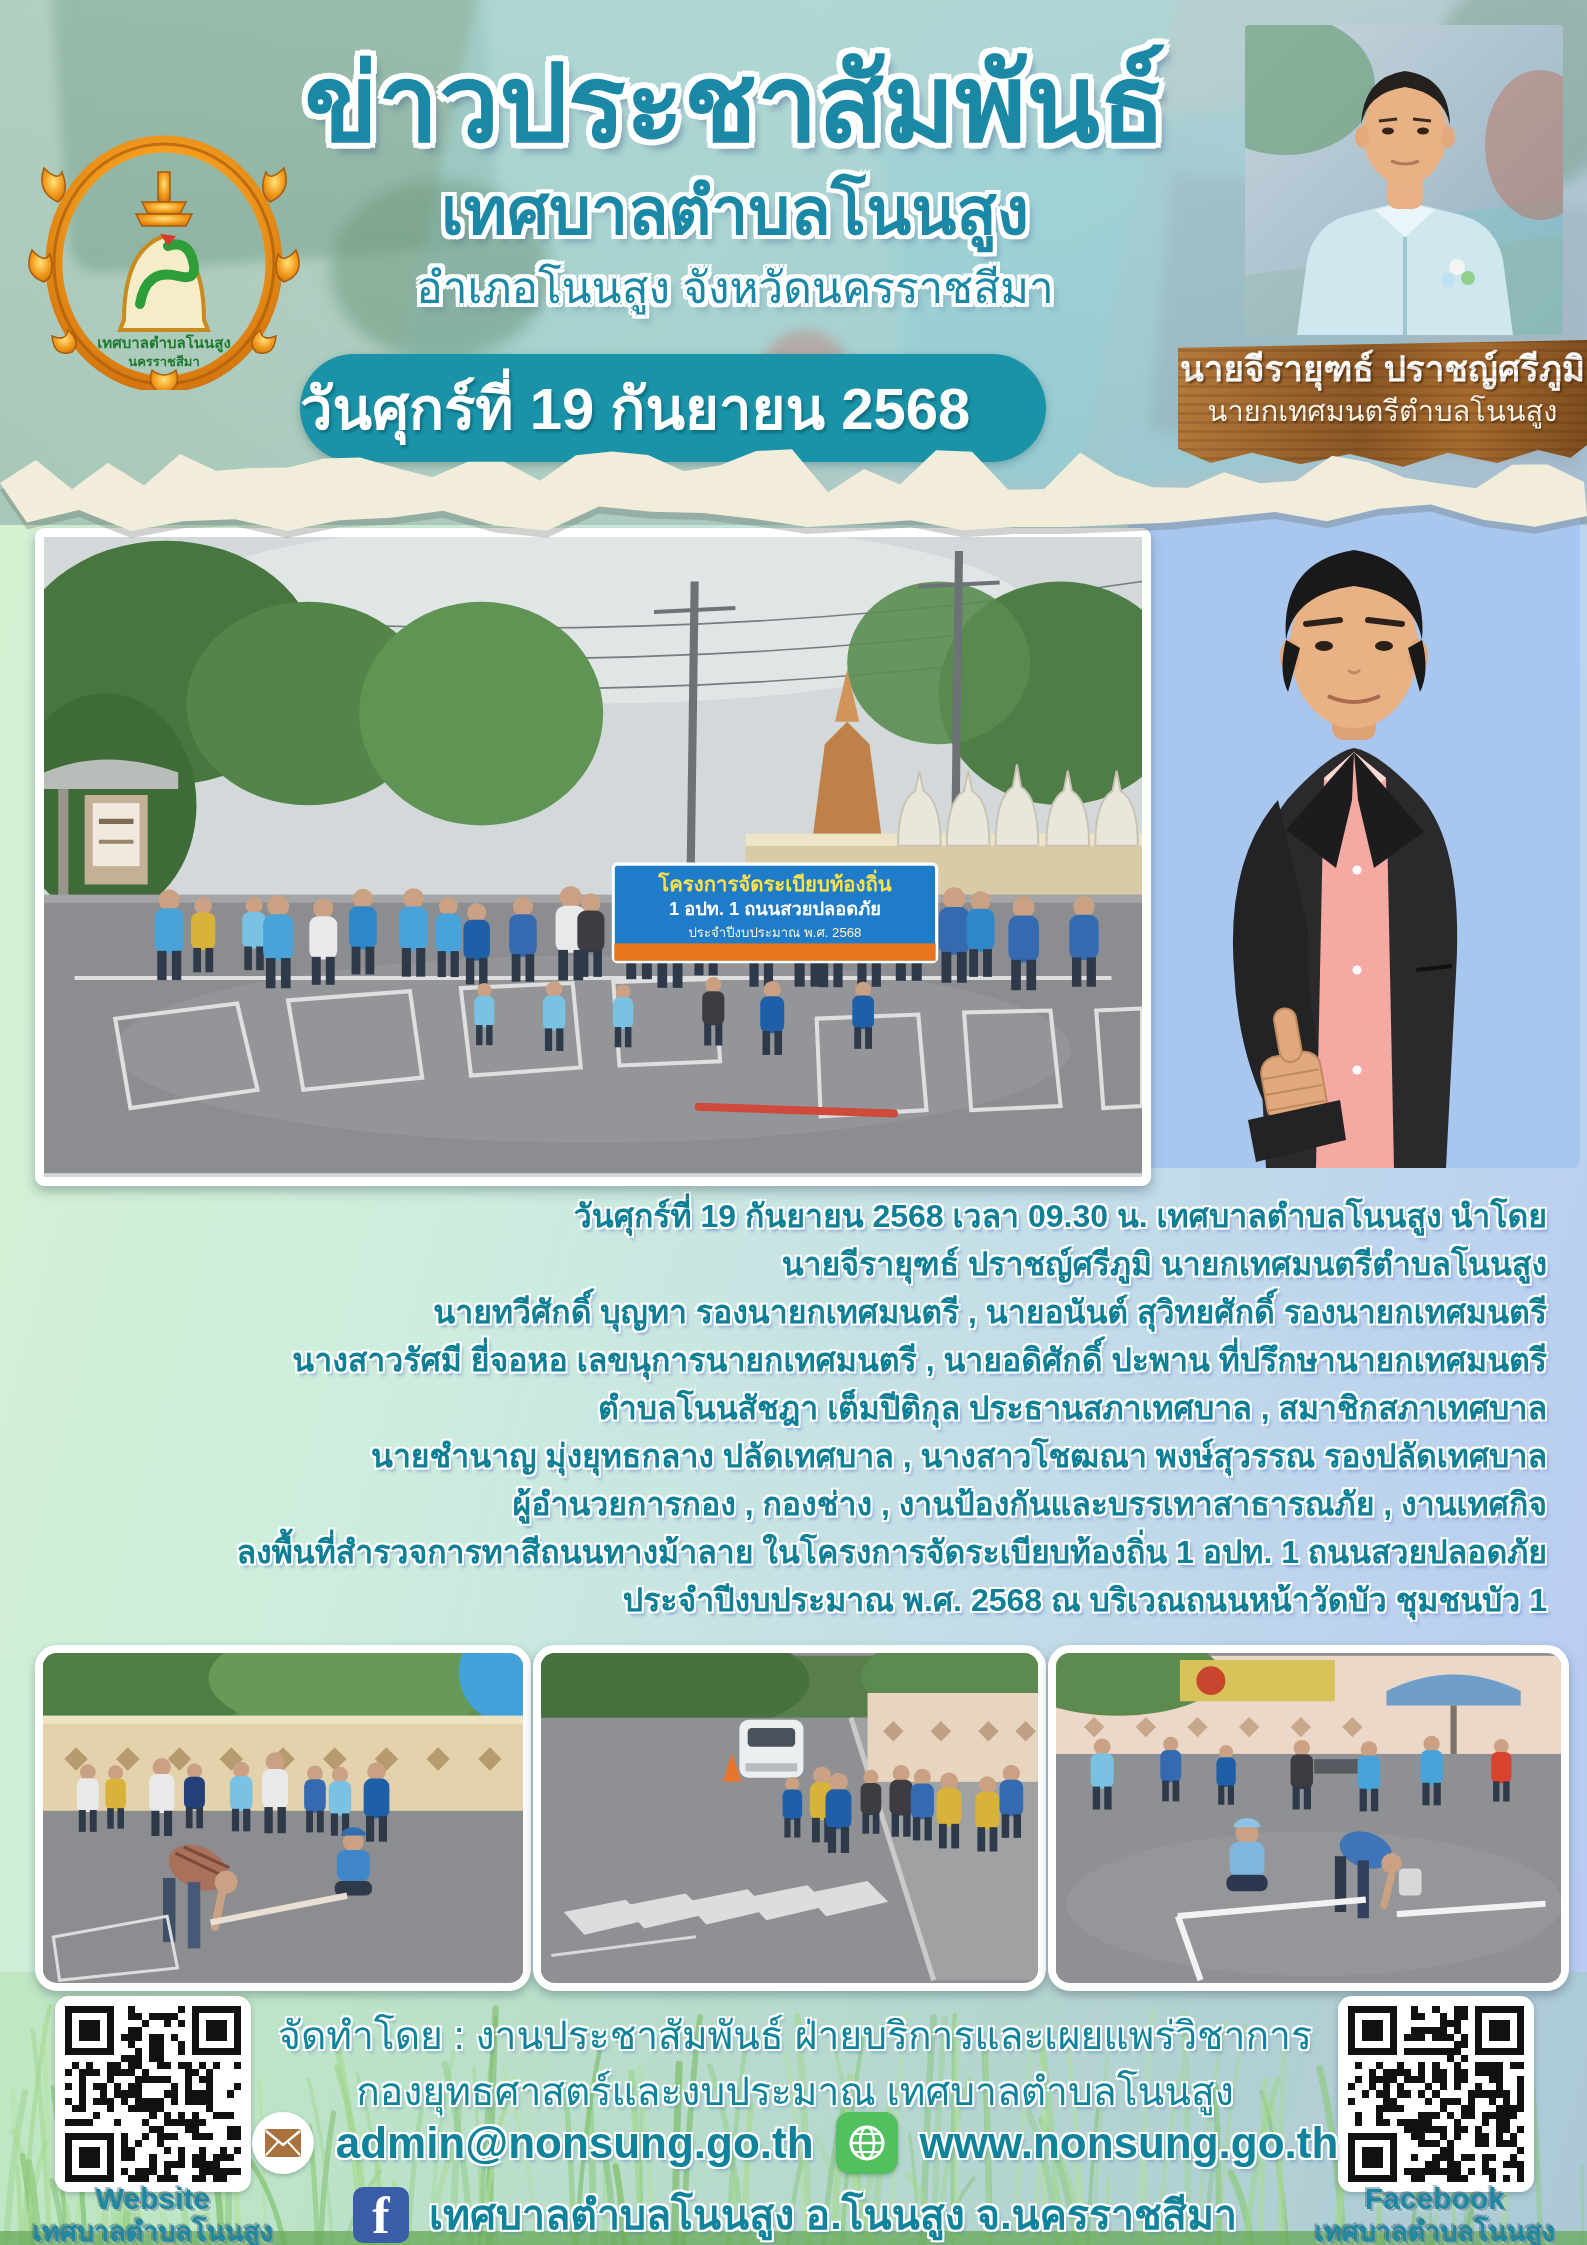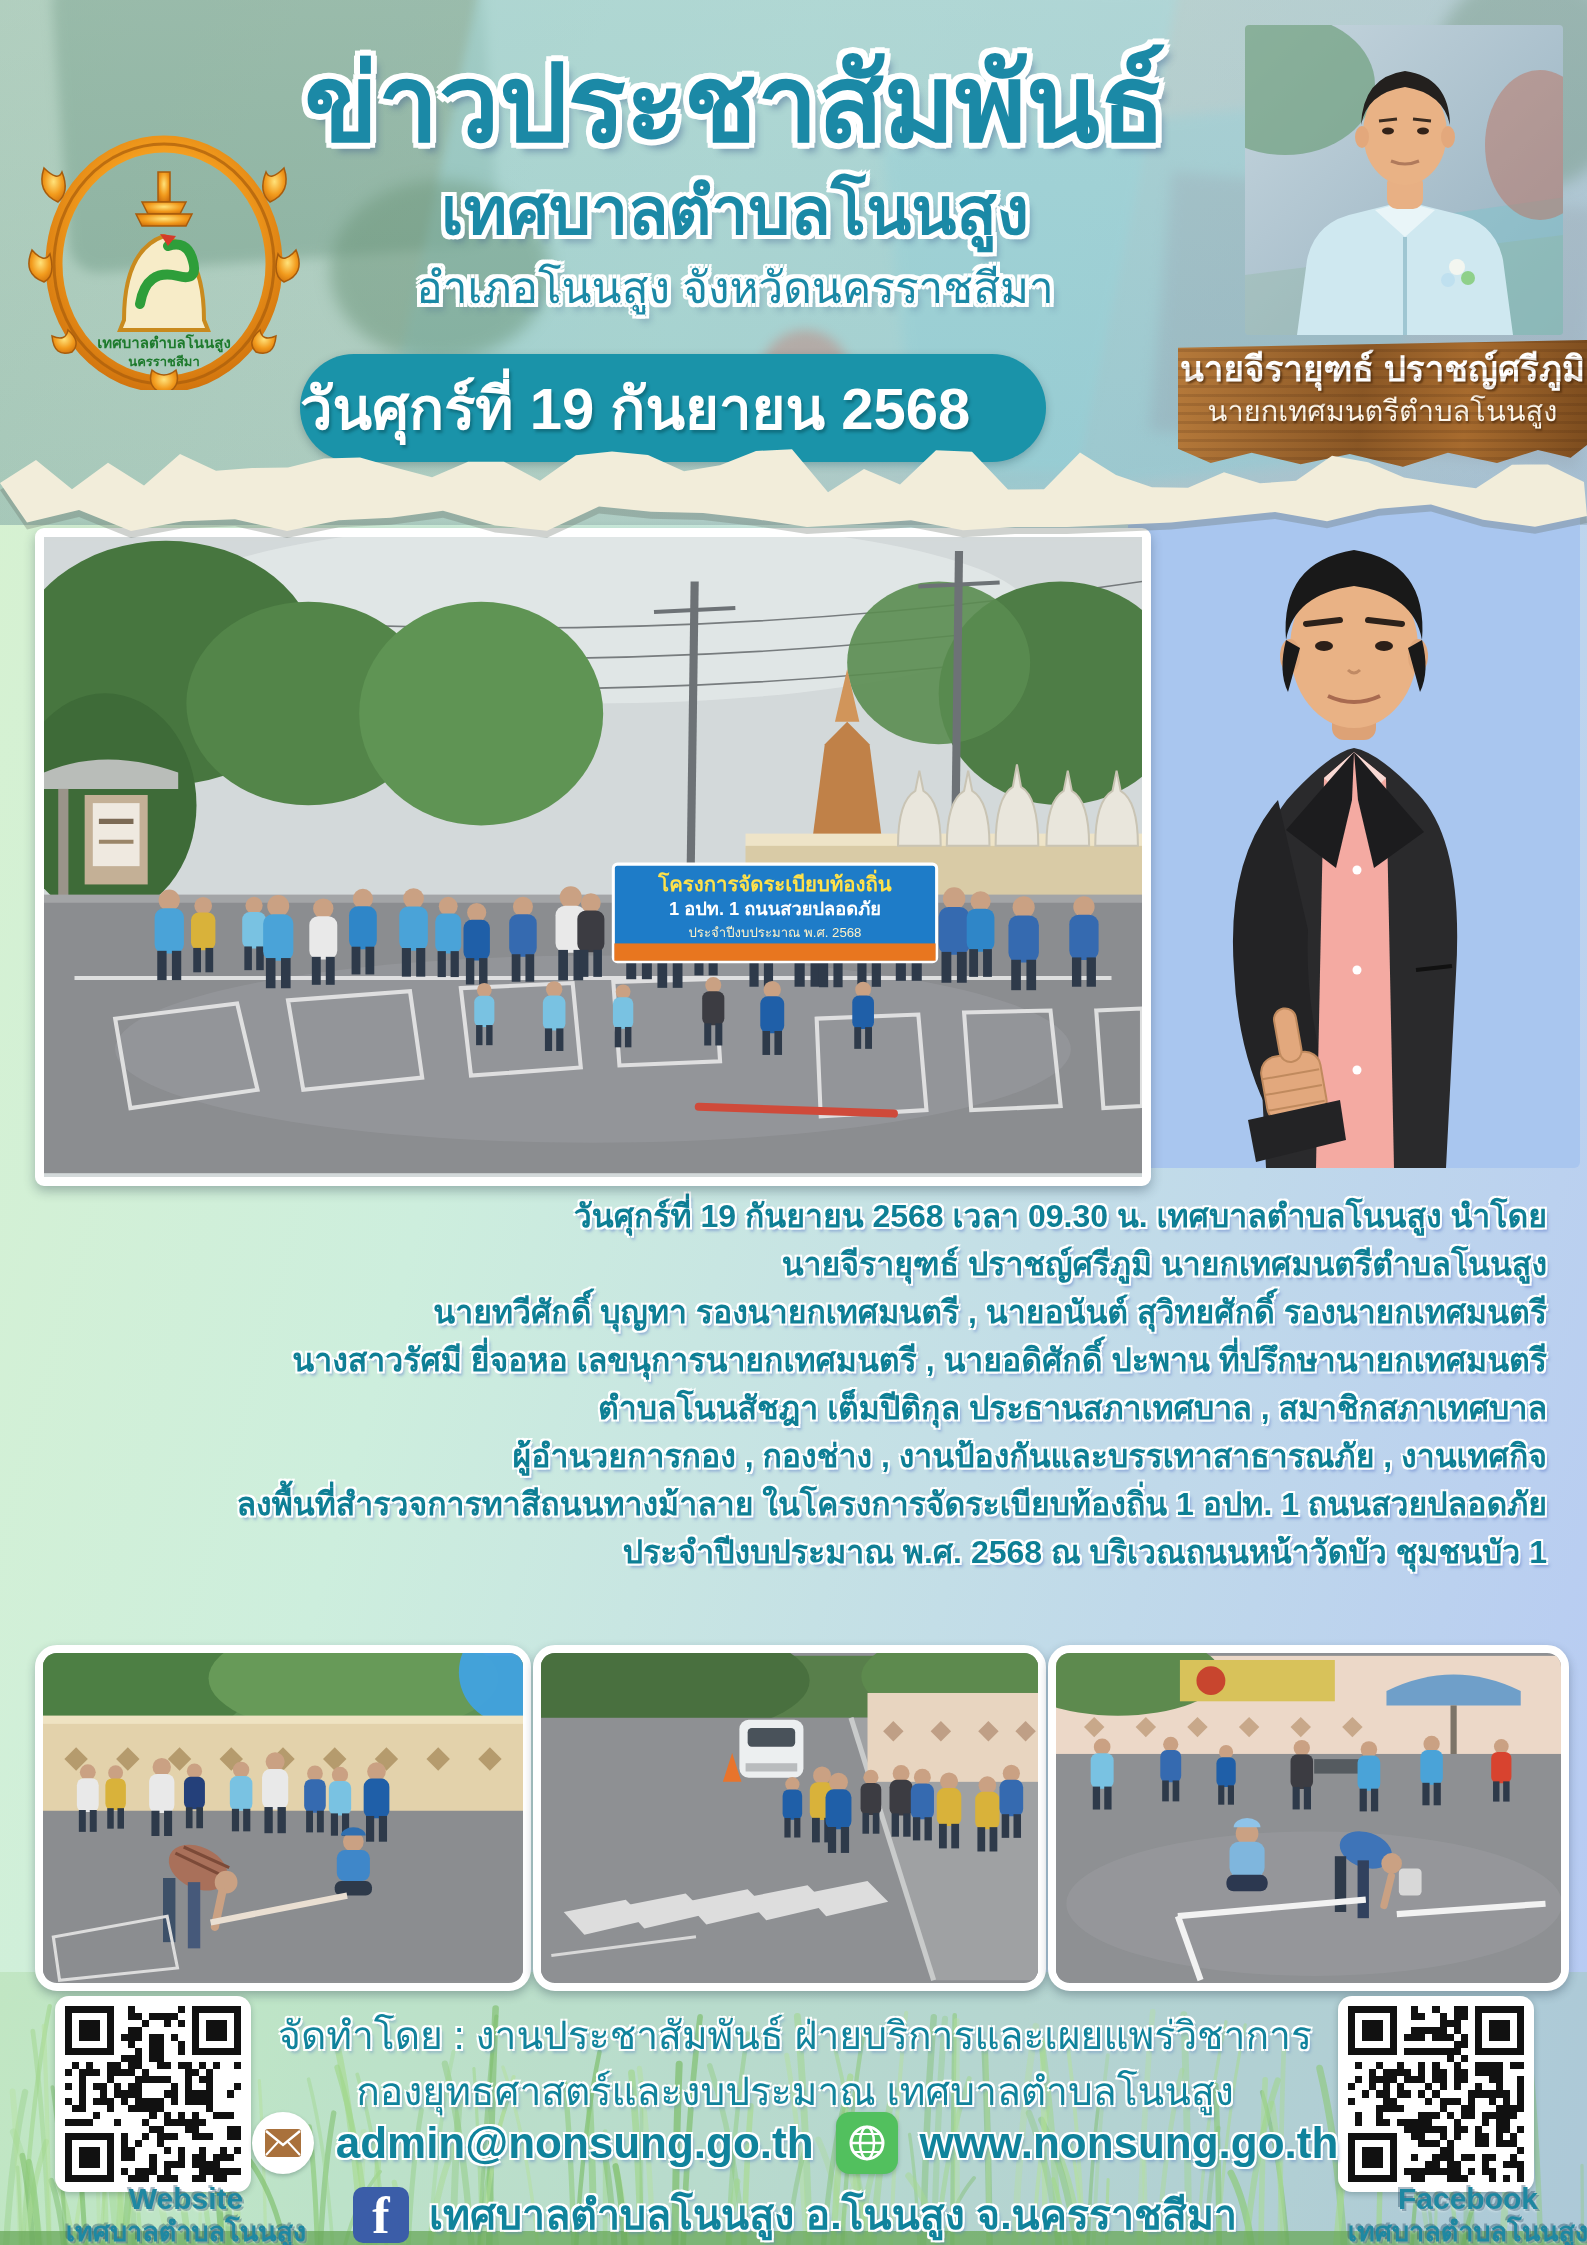--- a/index.html
+++ b/index.html
@@ -49,21 +49,21 @@
     text-shadow:-2px -2px 0 #fff,2px -2px 0 #fff,-2px 2px 0 #fff,2px 2px 0 #fff,3px 4px 3px rgba(90,120,200,.5);}
   
   .photo-sm{top:1645px;height:330px;border:8px solid #fff;border-radius:22px;overflow:hidden;
     box-shadow:0 4px 10px rgba(20,40,60,.3);z-index:2;background:#8e9093;}
   .p1{left:35px;width:480px;} .p2{left:533px;width:497px;} .p3{left:1048px;width:505px;}
   
   .grass{left:0;top:1972px;width:1587px;height:273px;z-index:1;}
   .qr-box{top:1996px;width:176px;height:176px;background:#fff;border-radius:14px;padding:10px;z-index:2;box-shadow:0 2px 6px rgba(0,40,40,.25);}
   .qr-left{left:55px;} .qr-right{left:1338px;}
   .qr-cap{width:270px;text-align:center;z-index:2;font-weight:bold;color:#1e88a2;
-    text-shadow:-2px -2px 0 rgba(20,60,90,.35),2px 2px 0 rgba(20,60,90,.35),1px 2px 3px rgba(255,255,255,.7);padding-left:33px;}
+    text-shadow:-2px -2px 0 rgba(20,60,90,.35),2px 2px 0 rgba(20,60,90,.35),1px 2px 3px rgba(255,255,255,.7);}
   .cap1{font-size:30px;line-height:34px;} .cap2{font-size:27px;line-height:36px;white-space:nowrap;}
   .f-text{left:250px;width:1090px;text-align:center;z-index:2;font-weight:normal;color:#10839c;white-space:nowrap;
     text-shadow:-2px -2px 0 #fff,2px -2px 0 #fff,-2px 2px 0 #fff,2px 2px 0 #fff,3px 4px 3px rgba(90,130,190,.45);}
   .f-line1{top:2004px;font-size:39px;} .f-line2{top:2060px;font-size:39px;}
   .contact-row{left:230px;top:2112px;width:1130px;display:flex;align-items:center;justify-content:center;gap:22px;z-index:2;}
   .contact-row .txt{font-size:44px;font-weight:bold;color:#10839c;white-space:nowrap;
     text-shadow:-2px -2px 0 #fff,2px -2px 0 #fff,-2px 2px 0 #fff,2px 2px 0 #fff,3px 4px 3px rgba(90,130,190,.45);}
   .icon-circle{width:62px;height:62px;border-radius:50%;background:#fff;display:flex;align-items:center;justify-content:center;box-shadow:0 2px 4px rgba(0,40,40,.25);}
   .icon-square-green{width:62px;height:62px;border-radius:14px;background:#52c05e;display:flex;align-items:center;justify-content:center;box-shadow:0 2px 4px rgba(0,40,40,.25);}
   .fb-row{left:230px;top:2182px;width:1130px;display:flex;align-items:center;justify-content:center;gap:20px;z-index:2;}
@@ -471,20 +471,21 @@
       <path d="M120 620 L212 600 L218 640 L128 662 Z" fill="#232325"></path>
     </g>
   </svg>
 
   <div class="abs body-text">
     <div>วันศุกร์ที่ 19 กันยายน 2568 เวลา 09.30 น. เทศบาลตำบลโนนสูง นำโดย</div>
     <div>นายจีรายุฑธ์ ปราชญ์ศรีภูมิ นายกเทศมนตรีตำบลโนนสูง</div>
     <div>นายทวีศักดิ์ บุญทา รองนายกเทศมนตรี , นายอนันต์ สุวิทยศักดิ์ รองนายกเทศมนตรี</div>
     <div>นางสาวรัศมี ยี่จอหอ เลขนุการนายกเทศมนตรี , นายอดิศักดิ์ ปะพาน ที่ปรึกษานายกเทศมนตรี</div>
     <div>ตำบลโนนสัชฎา เต็มปีติกุล ประธานสภาเทศบาล , สมาชิกสภาเทศบาล</div>
+    <div>นายชำนาญ มุ่งยุทธกลาง ปลัดเทศบาล , นางสาวโชฒณา พงษ์สุวรรณ รองปลัดเทศบาล</div>
     <div>ผู้อำนวยการกอง , กองช่าง , งานป้องกันและบรรเทาสาธารณภัย , งานเทศกิจ</div>
     <div>ลงพื้นที่สำรวจการทาสีถนนทางม้าลาย ในโครงการจัดระเบียบท้องถิ่น 1 อปท. 1 ถนนสวยปลอดภัย</div>
     <div>ประจำปีงบประมาณ พ.ศ. 2568  ณ บริเวณถนนหน้าวัดบัว ชุมชนบัว 1</div>
   </div>
 
   <div class="abs photo-sm p1">
     <svg viewBox="0 0 464 314" width="100%" height="100%">
       <rect width="464" height="70" fill="#5e9154"></rect>
       <ellipse cx="80" cy="28" rx="120" ry="60" fill="#4d7f44"></ellipse>
         <ellipse cx="300" cy="22" rx="140" ry="55" fill="#679a58"></ellipse>

